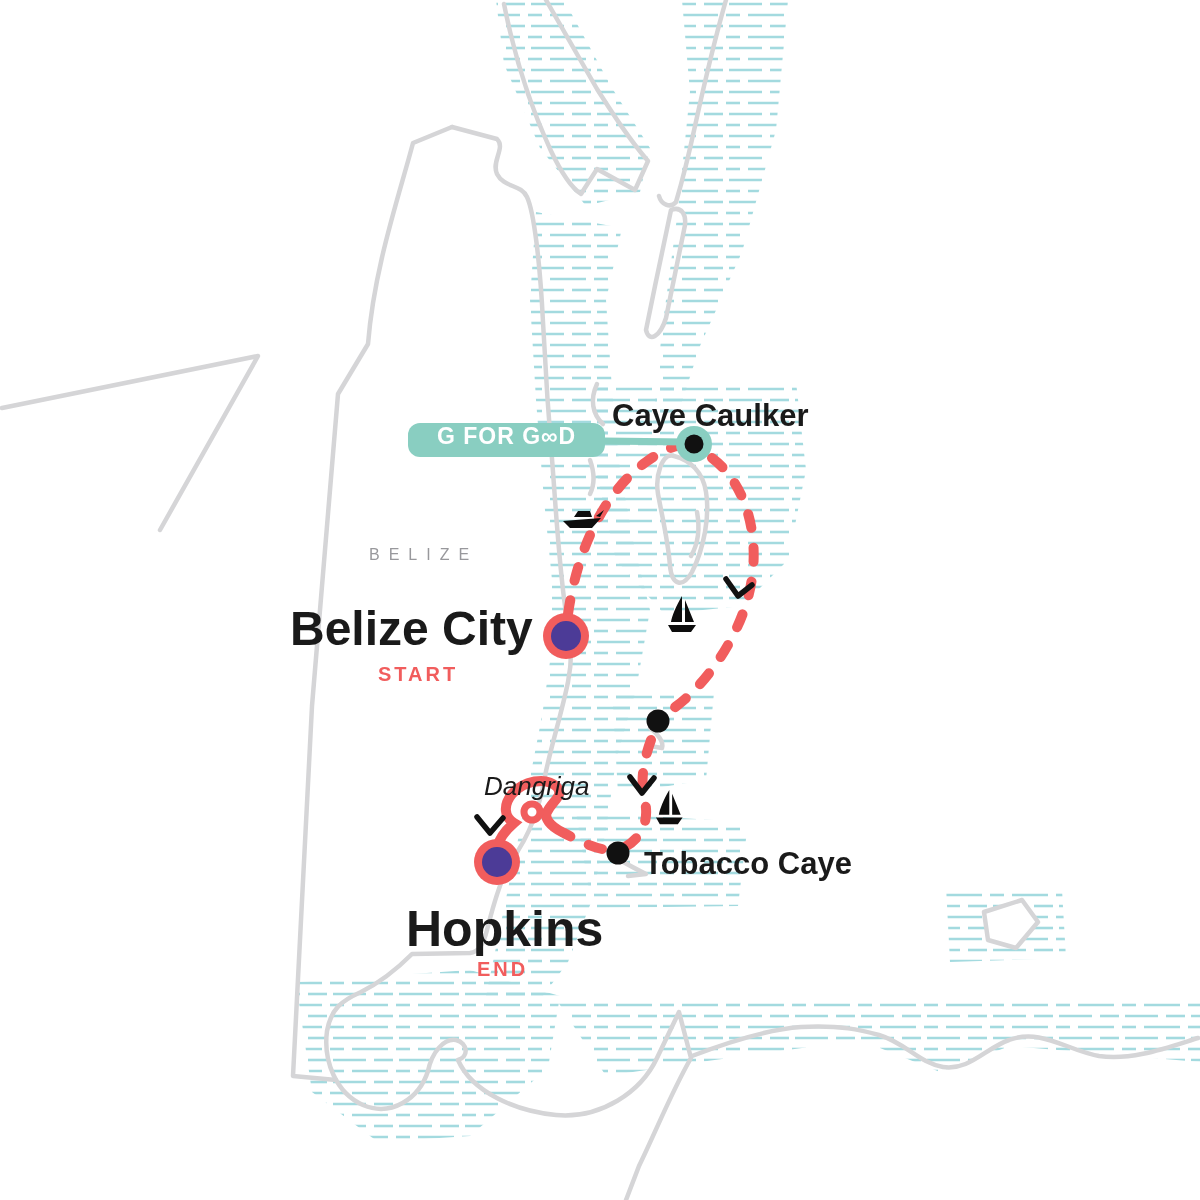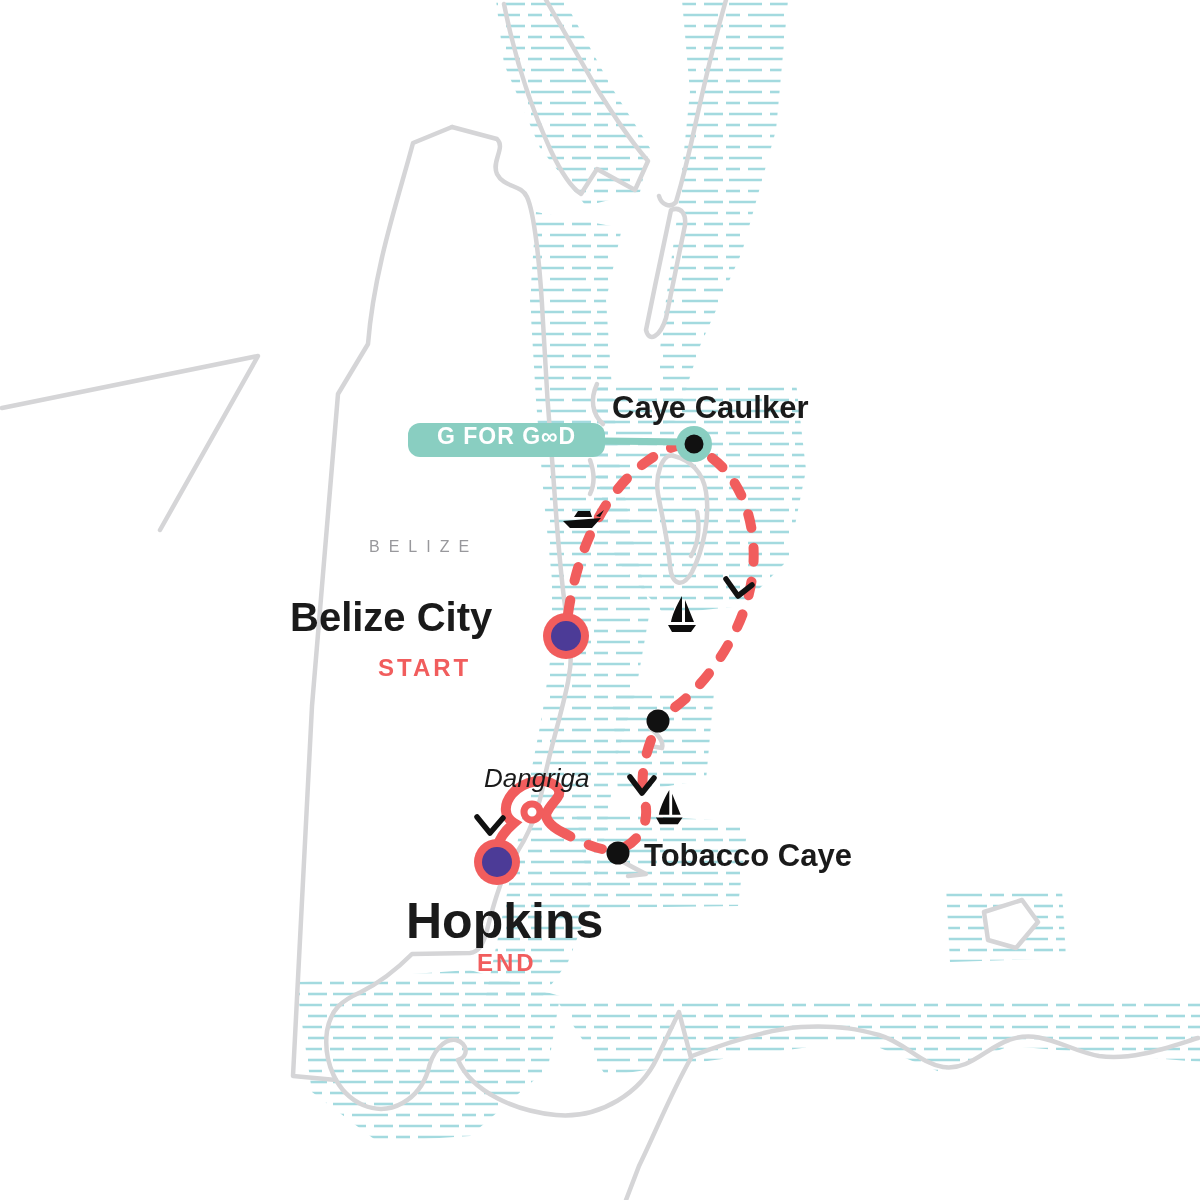--- a/index.html
+++ b/index.html
@@ -18,22 +18,22 @@
   }
   #map-svg{position:absolute;left:0;top:0;}
   .hatch{fill:url(#hatchpat);stroke:none;}
   .hatchline line{stroke:var(--water-hatch);stroke-width:2.6;}
   .coast{fill:none;stroke:var(--map-outline);stroke-width:4.5;stroke-linecap:round;stroke-linejoin:round;}
   .coast-fill{fill:#ffffff;stroke:var(--map-outline);stroke-width:4.5;stroke-linejoin:round;}
   .route{fill:none;stroke:var(--route-red);stroke-width:10;stroke-linecap:round;}
   .route.dashed{stroke-dasharray:14 20;}
   .chev{fill:none;stroke:#111;stroke-width:5.5;stroke-linecap:round;stroke-linejoin:round;}
   .icon-black{fill:#0d0d0d;stroke:none;}
-  .lbl{position:absolute;white-space:nowrap;line-height:1;color:var(--text-black);font-weight:700;}
-  .lbl.sub{color:var(--route-red);font-size:24px;letter-spacing:3px;text-align:center;}
+  .lbl{position:absolute;white-space:nowrap;line-height:1;color:var(--text-black);font-weight:700;margin-top:8px;}
+  .lbl.sub{color:var(--route-red);font-size:20px;letter-spacing:3px;text-align:center;}
   .lbl.country{color:var(--label-gray);font-weight:400;font-size:16px;letter-spacing:9px;}
   .lbl.italic{font-style:italic;font-weight:400;font-size:26px;text-align:center;}
   #gfg-badge{
     position:absolute;left:408px;top:423px;width:197px;height:34px;border-radius:12px;
     background:var(--accent-teal);display:flex;align-items:flex-start;justify-content:center;
     color:#ffffff;font-weight:700;font-size:23px;letter-spacing:1px;
   }
 </style>
 </head>
 <body>
@@ -127,21 +127,21 @@
   </svg>
 
   <div id="gfg-badge">
     <span>G FOR G∞D</span>
   </div>
 
   <div class="lbl country" style="left:369px;top:539px;">BELIZE</div>
 
   <div class="lbl" style="left:612px;top:392px;font-size:31px;">Caye Caulker</div>
 
-  <div class="lbl" style="left:290px;top:597px;font-size:40px;">Belize City</div>
+  <div class="lbl" style="left:290px;top:597px;font-size:48px;">Belize City</div>
   <div class="lbl sub" style="left:378px;top:656px;">START</div>
 
 
   <div class="lbl italic" style="left:484px;top:765px;">Dangriga</div>
 
   <div class="lbl" style="left:406px;top:896px;font-size:50px;">Hopkins</div>
 
   <div class="lbl" style="left:644px;top:840px;font-size:31px;">Tobacco Caye</div>
   <div class="lbl sub" style="left:477px;top:951px;">END</div>
 

